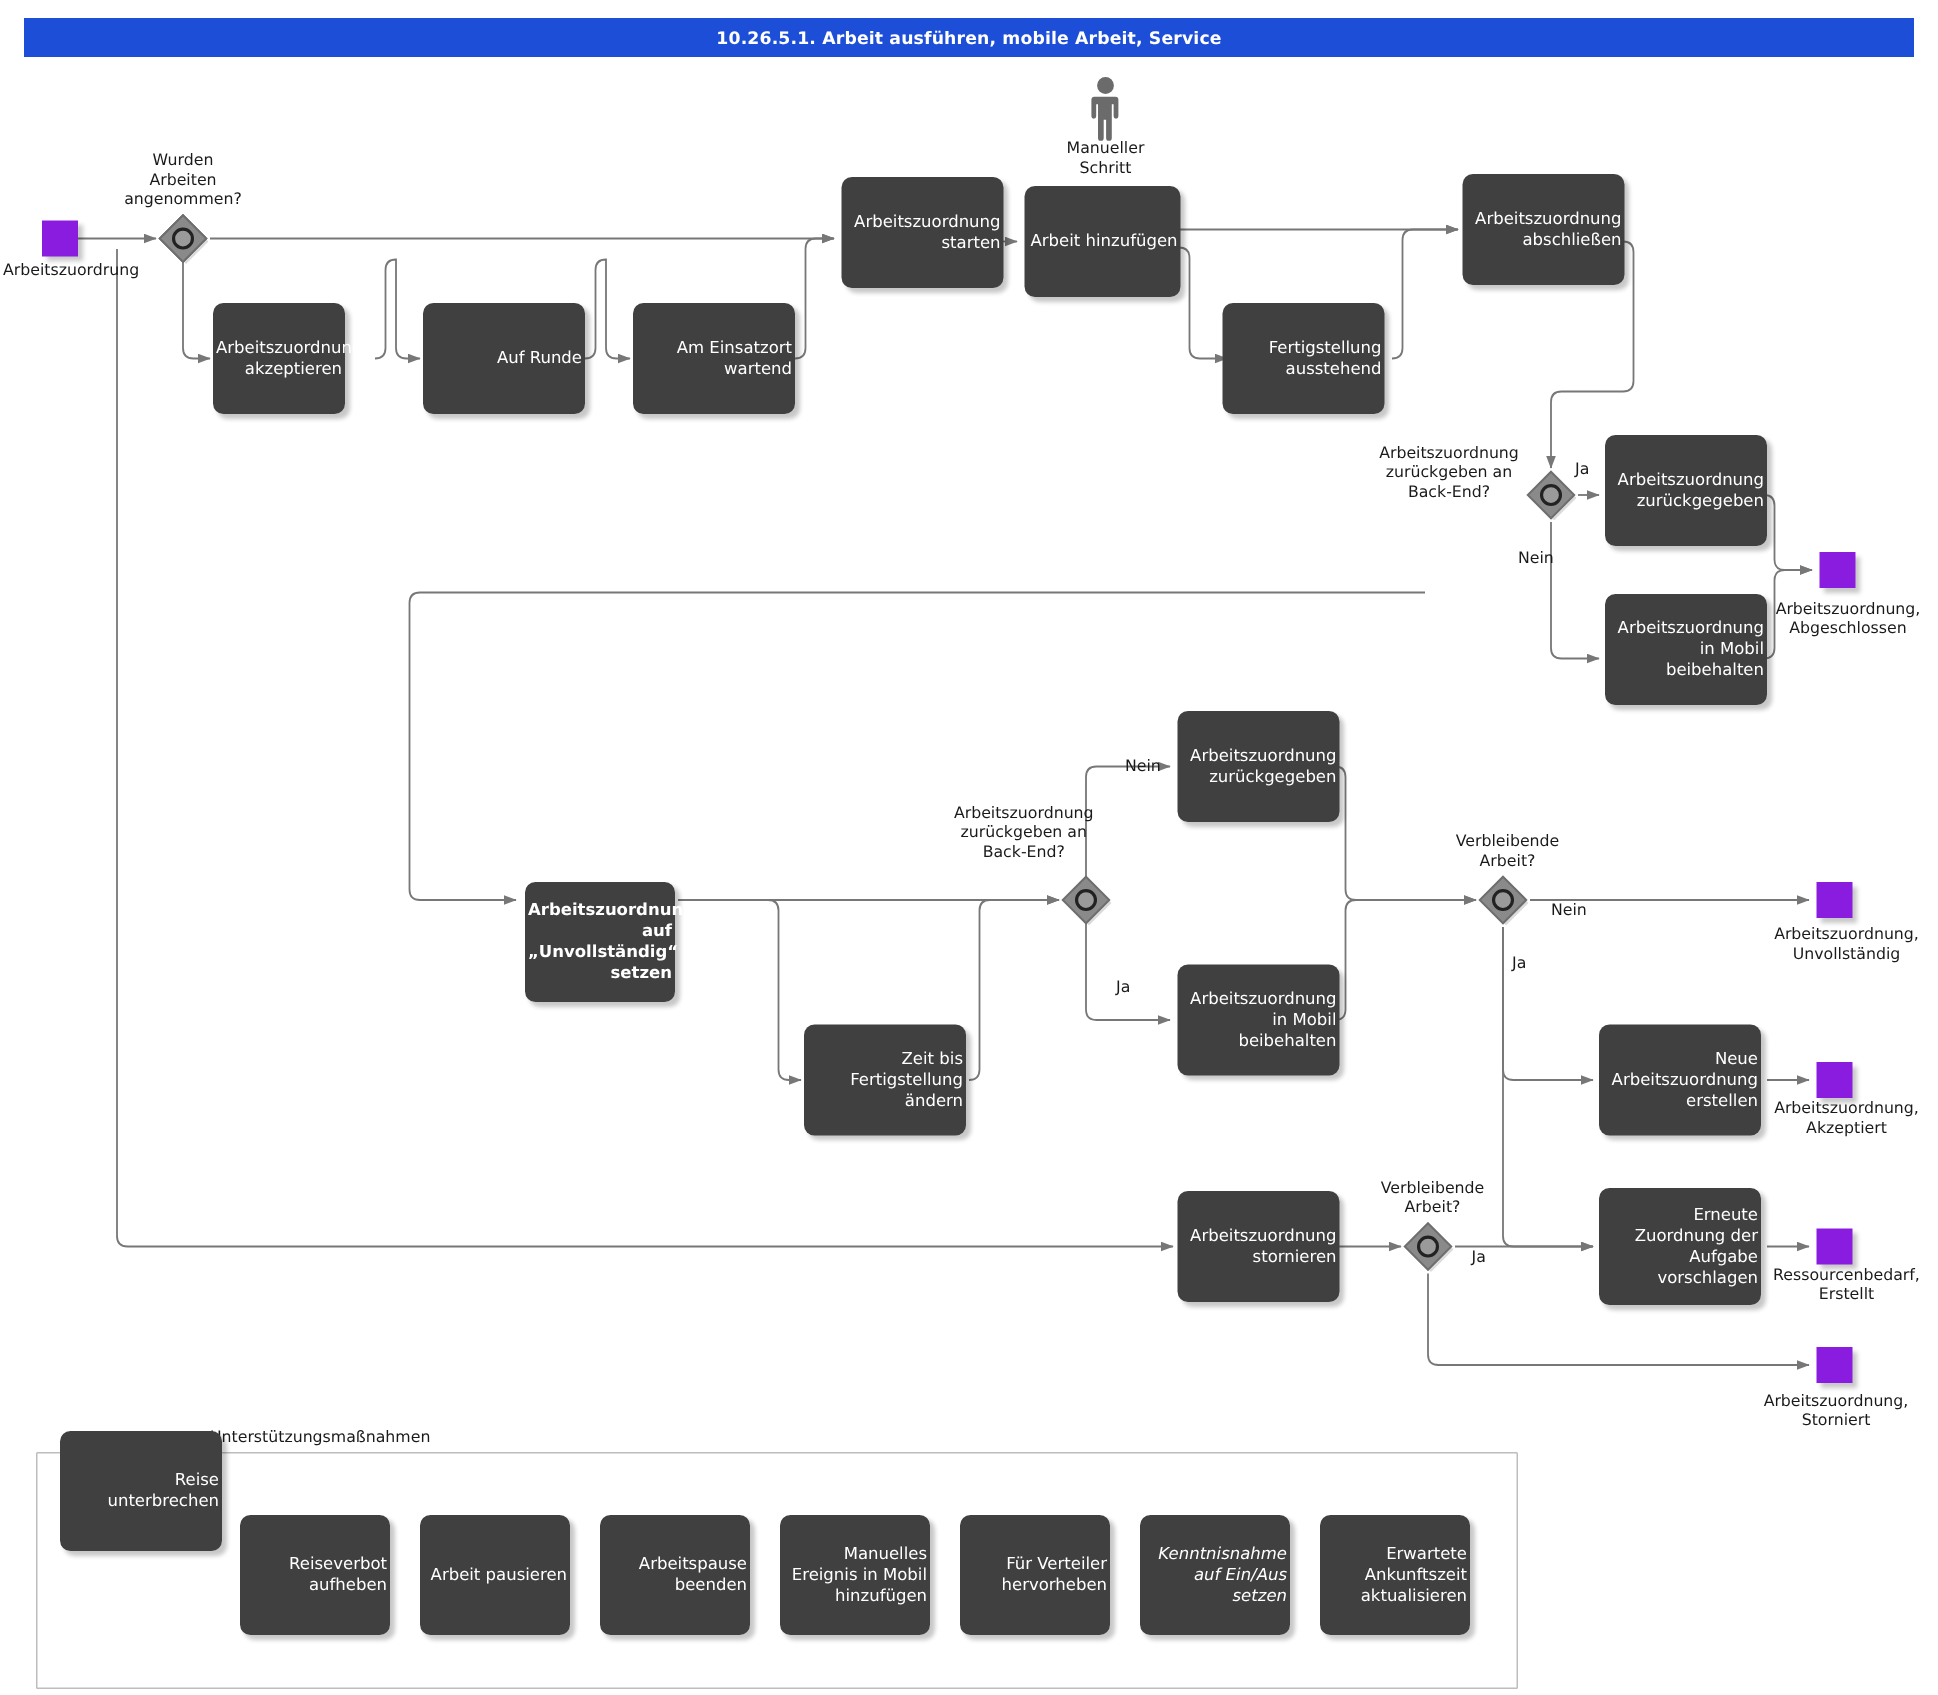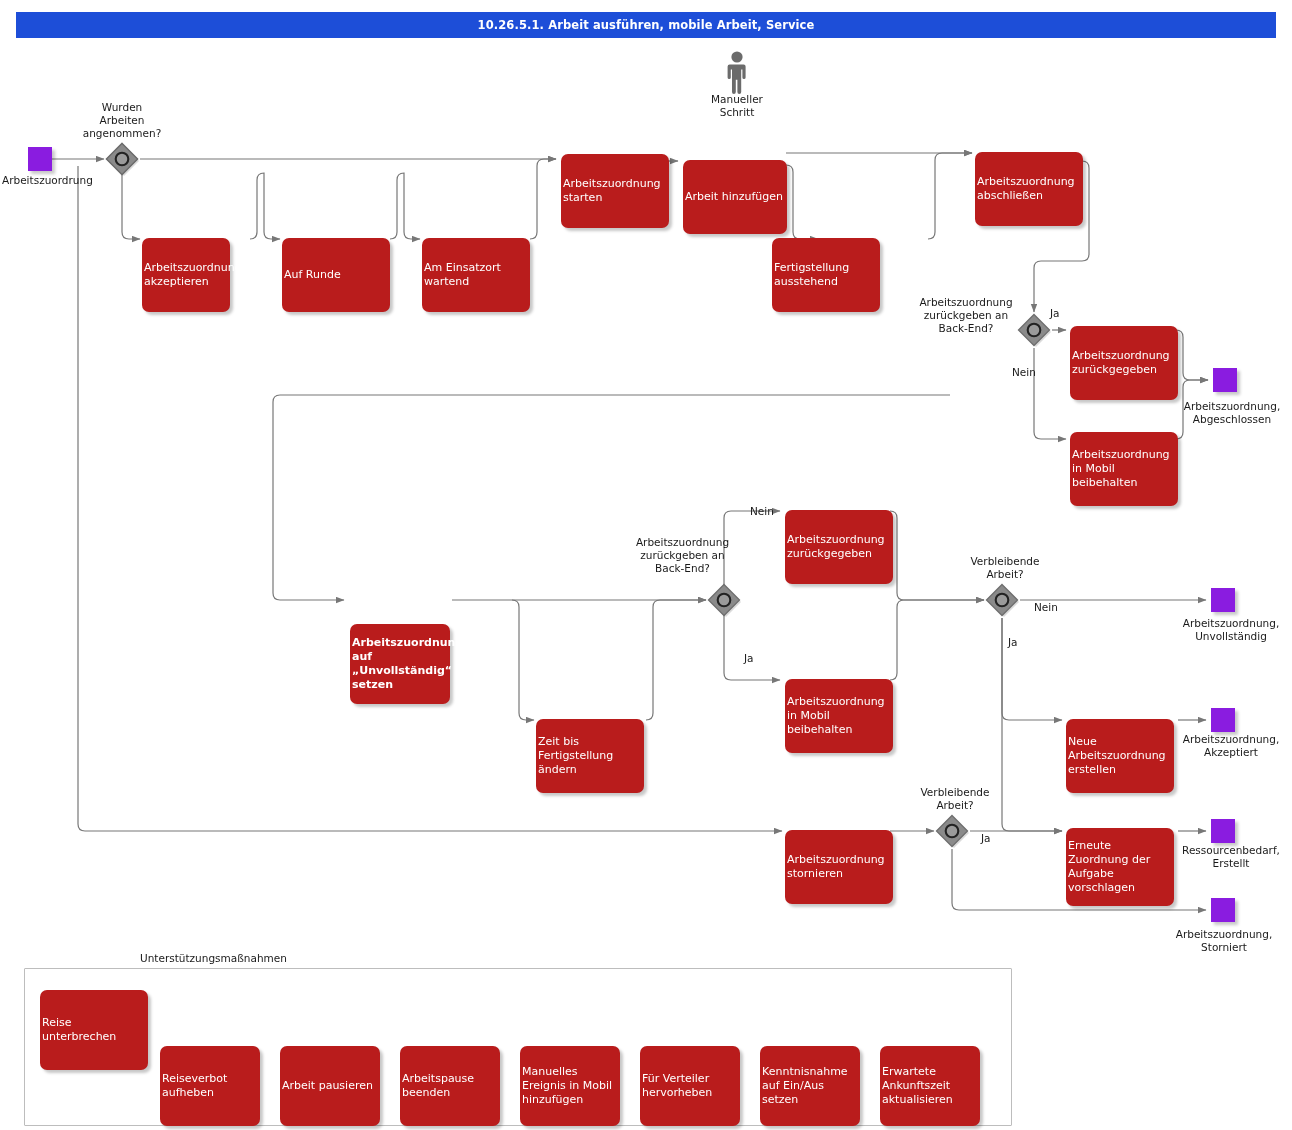--- a/index.html
+++ b/index.html
@@ -13,31 +13,30 @@
   .titlebar{
     position:absolute;left:16px;top:12px;width:1260px;height:26px;
     background:#1d4ed8;color:#ffffff;
     font-size:11.5px;font-weight:bold;
     display:flex;align-items:center;justify-content:center;
     letter-spacing:0.1px;
   }
 
   .task{
     position:absolute;
-    background:#b91c1c;
+    background:#404040;
     border-radius:7px;
     box-shadow:3px 3px 3px rgba(0,0,0,0.22);
     color:#ffffff;
     font-size:11px;
     line-height:14px;
     display:flex;align-items:center;justify-content:center;
-    text-align:left;
+    text-align:right;
     padding:2px;
     box-sizing:border-box;
-    margin-top:36px;
   }
   .task span{display:block;width:100%;}
 
   .event{
     position:absolute;
     width:24px;height:24px;
     background:#8a1ce0;
     box-shadow:3px 3px 3px rgba(0,0,0,0.22);
   }
 
@@ -193,21 +192,21 @@
       <circle cx="14" cy="7" r="5.6" fill="#6b6b6b"></circle>
       <path d="M7.4,14.5 h13.2 a2,2 0 0 1 2,2 v11 a1.6,1.6 0 0 1 -3.2,0 v-8 h-1.2 v22.5 a1.9,1.9 0 0 1 -3.8,0 v-12.2 h-1.6 v12.2 a1.9,1.9 0 0 1 -3.8,0 v-22.5 h-1.2 v8 a1.6,1.6 0 0 1 -3.2,0 v-11 a2,2 0 0 1 2,-2 z" fill="#6b6b6b"></path>
     </svg>
   </div>
   <div class="lbl" style="left:677px;top:93px;width:120px;">Manueller
 Schritt</div>
 
   <div class="task" style="left:683px;top:124px;width:104px;height:74px;">
     <span>Arbeit hinzufügen</span>
   </div>
-  <div class="task" style="left:772px;top:202px;width:108px;height:74px;">
+  <div class="task" style="left:815px;top:202px;width:108px;height:74px;">
     <span>Fertigstellung
 ausstehend</span>
   </div>
   <div class="task" style="left:975px;top:116px;width:108px;height:74px;">
     <span>Arbeitszuordnung
 abschließen</span>
   </div>
 
   <div class="lbl" style="left:896px;top:296px;width:140px;">Arbeitszuordnung
 zurückgeben an
@@ -346,21 +345,21 @@
   </div>
   <div class="task" style="left:520px;top:1010px;width:100px;height:80px;">
     <span>Manuelles
 Ereignis in Mobil
 hinzufügen</span>
   </div>
   <div class="task" style="left:640px;top:1010px;width:100px;height:80px;">
     <span>Für Verteiler
 hervorheben</span>
   </div>
-  <div class="task" style="left:760px;top:1010px;width:100px;height:80px;">
+  <div class="task" style="left:760px;top:1010px;width:100px;height:80px;font-style:italic;">
     <span>Kenntnisnahme
 auf Ein/Aus
 setzen</span>
   </div>
   <div class="task" style="left:880px;top:1010px;width:100px;height:80px;">
     <span>Erwartete
 Ankunftszeit
 aktualisieren</span>
   </div>
 

